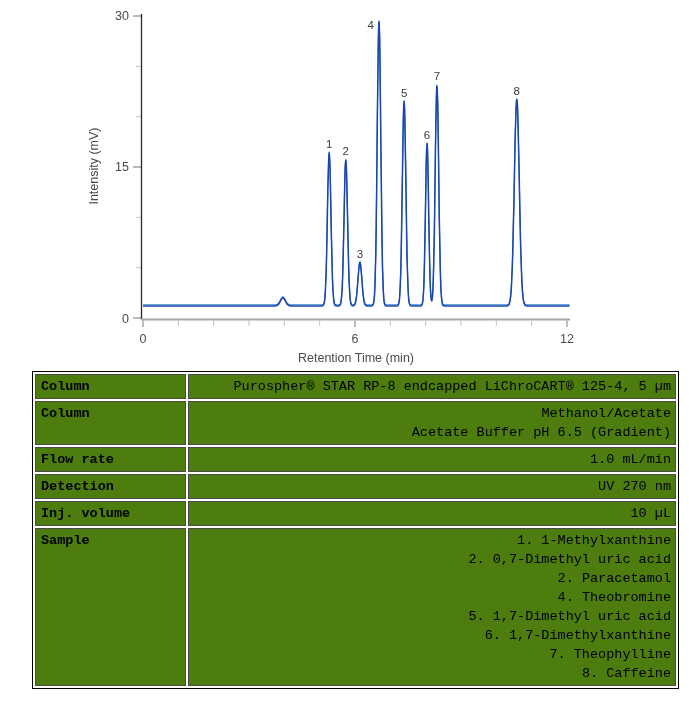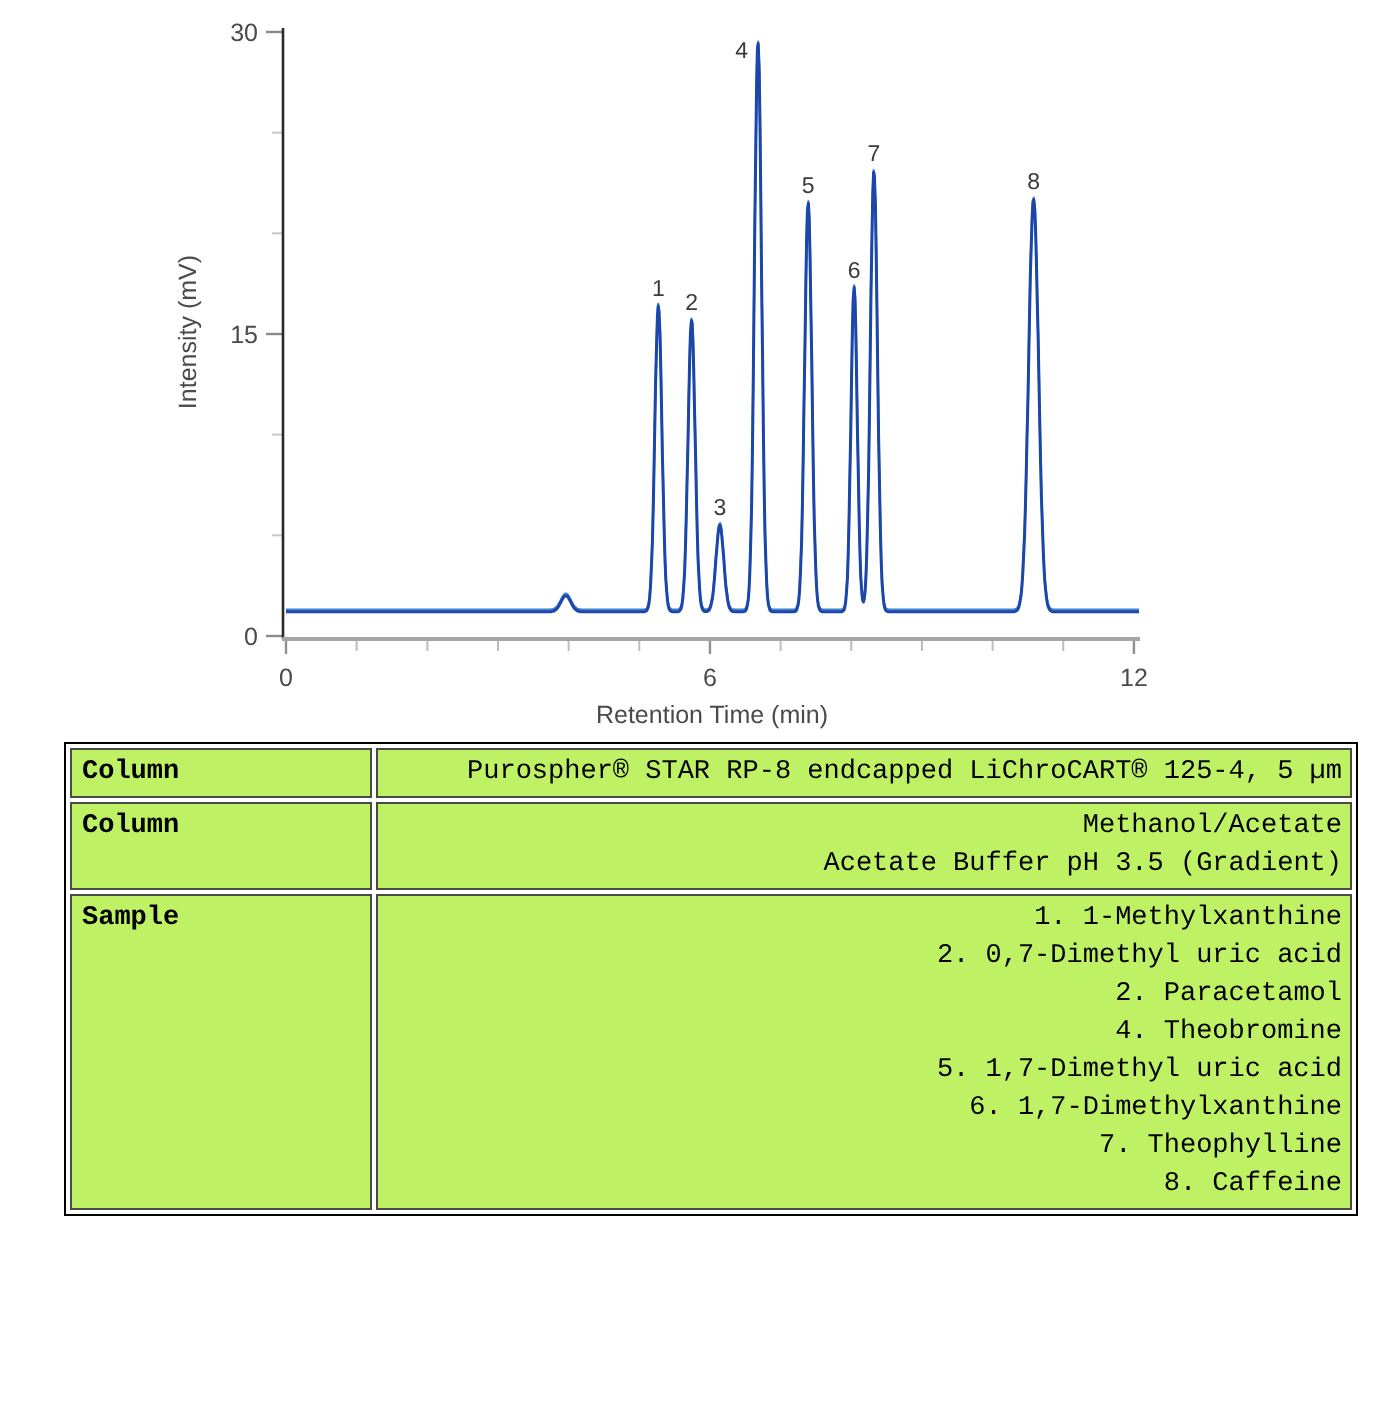--- a/index.html
+++ b/index.html
@@ -11,21 +11,21 @@
   .method-table {
     position:absolute; left:32px; top:371px; width:647px;
     border-collapse:separate; border-spacing:2px;
     border:1px solid #000000; background:#ffffff;
     font-family:"Liberation Mono","DejaVu Sans Mono", monospace;
     font-size:13.5px; line-height:19px; color:#000000;
     table-layout:fixed;
   }
   .method-table td {
     border:1px solid #4a4a4a; padding:2px 4px 2px 5px; vertical-align:top;
-    background:#bef264; overflow:hidden; white-space:nowrap;
+    background:#4d7c0f; overflow:hidden; white-space:nowrap;
   }
   .method-table td.lbl { width:140px; font-weight:bold; }
   .method-table .vline { white-space:nowrap;text-align:right; }
   svg text { font-family:"Liberation Sans", sans-serif; }
 </style>
 </head>
 <body>
 
 <div class="screen">
   <figure class="chart-figure">
@@ -78,21 +78,39 @@
         <tr>
           <td class="lbl">Column</td>
           <td>
             <div class="vline">Purospher® STAR RP-8 endcapped LiChroCART® 125-4, 5 µm</div>
           </td>
         </tr>
         <tr>
           <td class="lbl">Column</td>
           <td>
             <div class="vline">Methanol/Acetate</div>
-            <div class="vline">Acetate Buffer pH 3.5 (Gradient)</div>
+            <div class="vline">Acetate Buffer pH 6.5 (Gradient)</div>
+          </td>
+        </tr>
+        <tr>
+          <td class="lbl">Flow rate</td>
+          <td>
+            <div class="vline">1.0 mL/min</div>
+          </td>
+        </tr>
+        <tr>
+          <td class="lbl">Detection</td>
+          <td>
+            <div class="vline">UV 270 nm</div>
+          </td>
+        </tr>
+        <tr>
+          <td class="lbl">Inj. volume</td>
+          <td>
+            <div class="vline">10 µL</div>
           </td>
         </tr>
         <tr>
           <td class="lbl">Sample</td>
           <td>
             <div class="vline">1. 1-Methylxanthine</div>
             <div class="vline">2. 0,7-Dimethyl uric acid</div>
             <div class="vline">2. Paracetamol</div>
             <div class="vline">4. Theobromine</div>
             <div class="vline">5. 1,7-Dimethyl uric acid</div>

